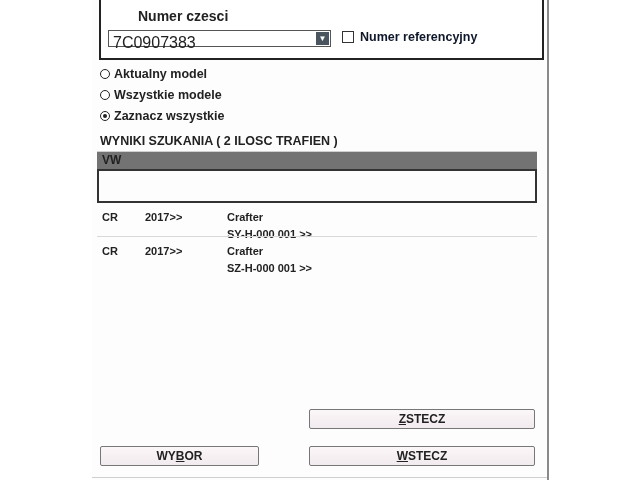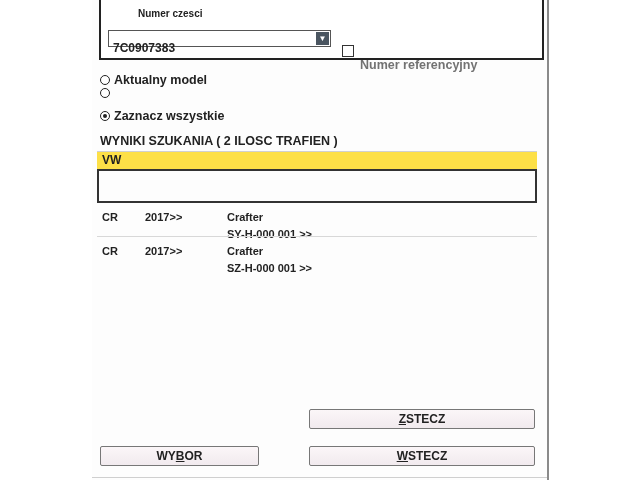--- a/index.html
+++ b/index.html
@@ -15,56 +15,56 @@
   }
   .right-edge {
     position:absolute; left:547px; top:0; width:2px; height:480px;
     background:#8a8a8a;
   }
   .group-box {
     position:absolute; left:99px; top:-4px; width:445px; height:64px;
     border:2px solid #222; background:#fff; box-sizing:border-box;
   }
   .group-label {
-    position:absolute; left:9px; top:10px; font-size:10px; font-weight:bold; color:#222;padding-left:28px;
+    position:absolute; left:9px; top:10px; font-size:14px; font-weight:bold; color:#222;padding-left:28px;
   }
   .combo {
     position:absolute; left:7px; top:32px; width:223px; height:17px;
     border:1px solid #555; background:#fff; box-sizing:border-box;
   }
   .combo-value {
-    position:absolute; left:4px; top:10px; font-size:12px; font-weight:bold; color:#222;
+    position:absolute; left:4px; top:3px; font-size:16px; font-weight:normal; color:#222;
   }
   .combo-btn {
     position:absolute; right:1px; top:1px; width:13px; height:13px;
     background:#4a5560; display:flex; align-items:center; justify-content:center;
   }
   .combo-btn span { color:#fff; font-size:8px; line-height:8px; }
   .checkbox-wrap { position:absolute; left:241px; top:32px; display:flex; align-items:center; }
   .checkbox { width:12px; height:12px; border:1px solid #333; background:#fff; box-sizing:border-box; }
-  .checkbox-label { margin-left:6px; font-size:12.5px; font-weight:bold; color:#737373;margin-top:28px; }
+  .checkbox-label { margin-left:6px; font-size:12.5px; font-weight:bold; color:#0f172a; }
 
   .radio-row { position:absolute; left:100px; display:flex; align-items:center; font-size:12.5px; font-weight:bold; color:#222; }
   .radio {
     width:8px; height:8px; border:1px solid #222; border-radius:50%;
     background:#fff; position:relative; margin-right:4px;
   }
   .radio.checked::after {
     content:""; position:absolute; left:2px; top:2px; width:4px; height:4px;
     border-radius:50%; background:#222;
   }
 
   .results-title {
     position:absolute; left:100px; top:134px; font-size:12.5px; font-weight:bold; color:#222;
   }
   .results {
     position:absolute; left:97px; top:151px; width:440px;
   }
   .group-header {
-    height:17px; background:#fde047; border-top:1px solid #d0d0d0;
+    height:17px; background:#737373; border-top:1px solid #d0d0d0;
     font-size:12px; font-weight:bold; padding-left:5px; line-height:17px; color:#222;
   }
   .result-row {
     position:relative; height:34px; box-sizing:border-box;
     font-size:11px; font-weight:bold; color:#222;
     border-bottom:1px solid #d8d8d8;
   }
   .result-row.selected { border:2px solid #333; }
   .cell { position:absolute;margin-top:40px; }
   .c-code { left:5px; top:2px; }
@@ -99,26 +99,27 @@
     <div class="combo-btn">
       <span>▼</span>
     </div>
   </div>
   <div class="checkbox-wrap">
     <div class="checkbox"></div>
     <span class="checkbox-label">Numer referencyjny</span>
   </div>
 </div>
 
-<div class="radio-row" style="top:73px;">
+<div class="radio-row" style="top:67px;">
   <span class="radio"></span>
   <span>Aktualny model</span>
 </div>
 <div class="radio-row" style="top:88px;">
   <span class="radio"></span>
+  <span>Wszystkie modele</span>
 </div>
 <div class="radio-row" style="top:109px;text-align:right;">
   <span class="radio checked"></span>
   <span>Zaznacz wszystkie</span>
 </div>
 
 <div class="results-title">WYNIKI SZUKANIA  ( 2 ILOSC TRAFIEN )</div>
 
 <div class="results">
   <div class="group-header">VW</div>

